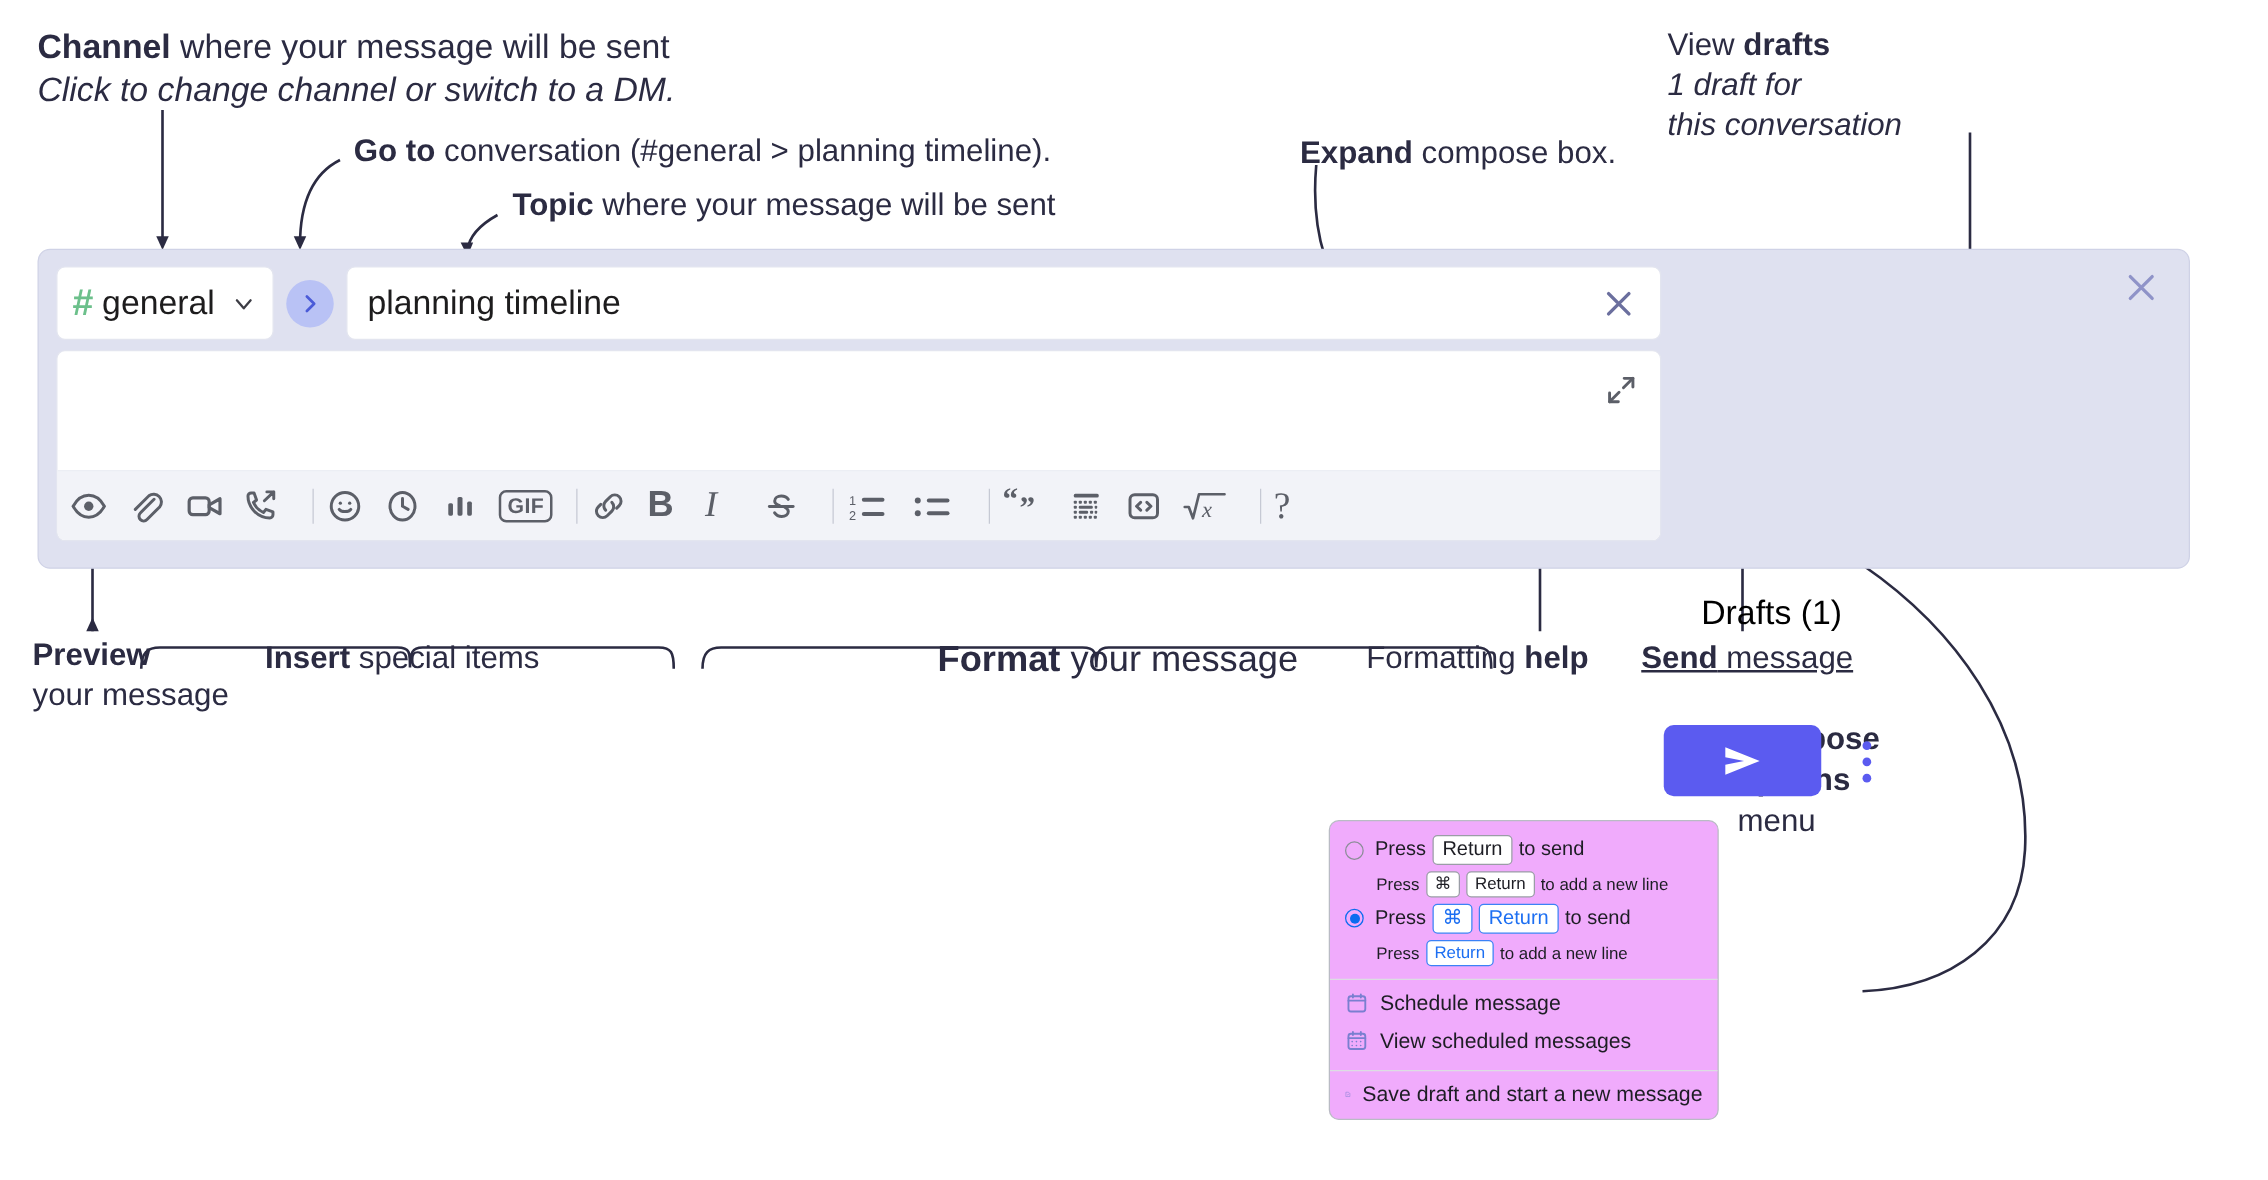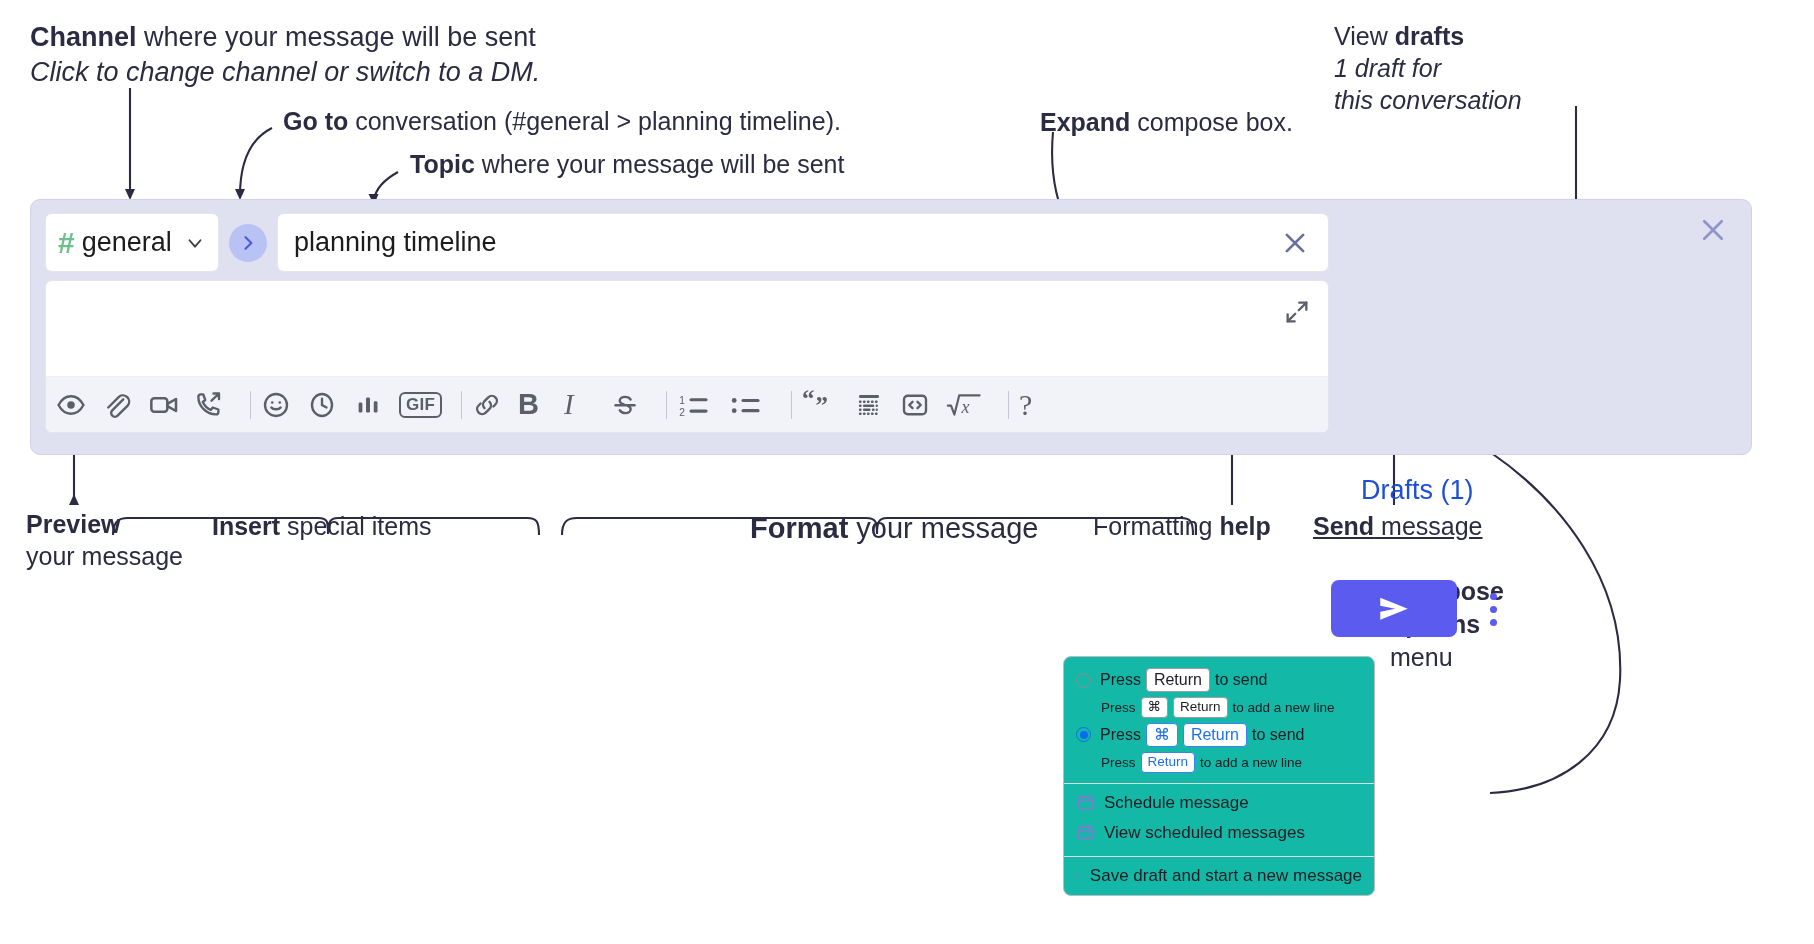--- a/index.html
+++ b/index.html
@@ -84,36 +84,36 @@
   .sep{width:1px;height:28px;background:#c6c9d4;margin:0 10px;flex:0 0 auto;}
   .glyph{font-size:28px;line-height:1;color:#5c5f68;font-family:"Liberation Serif",serif;}
   .glyph-b{font-weight:700;font-size:29px;font-family:"Liberation Sans",sans-serif;}
   .glyph-i{font-style:italic;font-size:29px;font-family:"Liberation Serif",serif;}
   .glyph-help{font-size:30px;}
   .gifbox{
     border:2.4px solid #5c5f68;border-radius:6px;padding:1px 5px;
     font-size:17px;font-weight:700;color:#5c5f68;letter-spacing:.3px;
   }
   .drafts-link{
-    position:absolute;left:1330px;top:275px;font-size:27px;color:#1d4ed8;cursor:pointer;text-align:center;
+    position:absolute;left:1330px;top:275px;font-size:27px;color:#000000;cursor:pointer;text-align:center;
   }
   .send-btn{
     position:absolute;left:1300px;top:380px;width:126px;height:57px;border-radius:8px;
     background:#5b5bf0;display:flex;align-items:center;justify-content:center;cursor:pointer;
   }
   .kebab{
     position:absolute;left:1445px;top:383px;width:34px;height:52px;
     display:flex;flex-direction:column;align-items:center;justify-content:center;gap:6px;cursor:pointer;
   }
   .kebab i{width:7px;height:7px;border-radius:50%;background:#5b5bf0;display:block;}
 
   
   .menu{
     position:absolute;left:1063px;top:656px;width:312px;
-    background:#14b8a6;border:1px solid #b9bbc4;border-radius:8px;
+    background:#f0abfc;border:1px solid #b9bbc4;border-radius:8px;
     box-sizing:border-box;padding:8px 0 4px;
   }
   .radio-row{display:flex;align-items:center;gap:9px;padding:3px 12px;cursor:pointer;}
   .radio{width:15px;height:15px;border-radius:50%;border:1.6px solid #8a8d96;
          box-sizing:border-box;flex:0 0 auto;position:relative;}
   .radio.on{border-color:#0b6cf0;}
   .radio.on::after{content:"";position:absolute;left:50%;top:50%;width:8px;height:8px;
     border-radius:50%;background:#0b6cf0;transform:translate(-50%,-50%);}
   .rtxt{font-size:16px;color:#1d1d24;display:flex;align-items:center;gap:5px;white-space:nowrap;}
   .sub-row{display:flex;align-items:center;gap:5px;padding:2px 12px 2px 37px;

